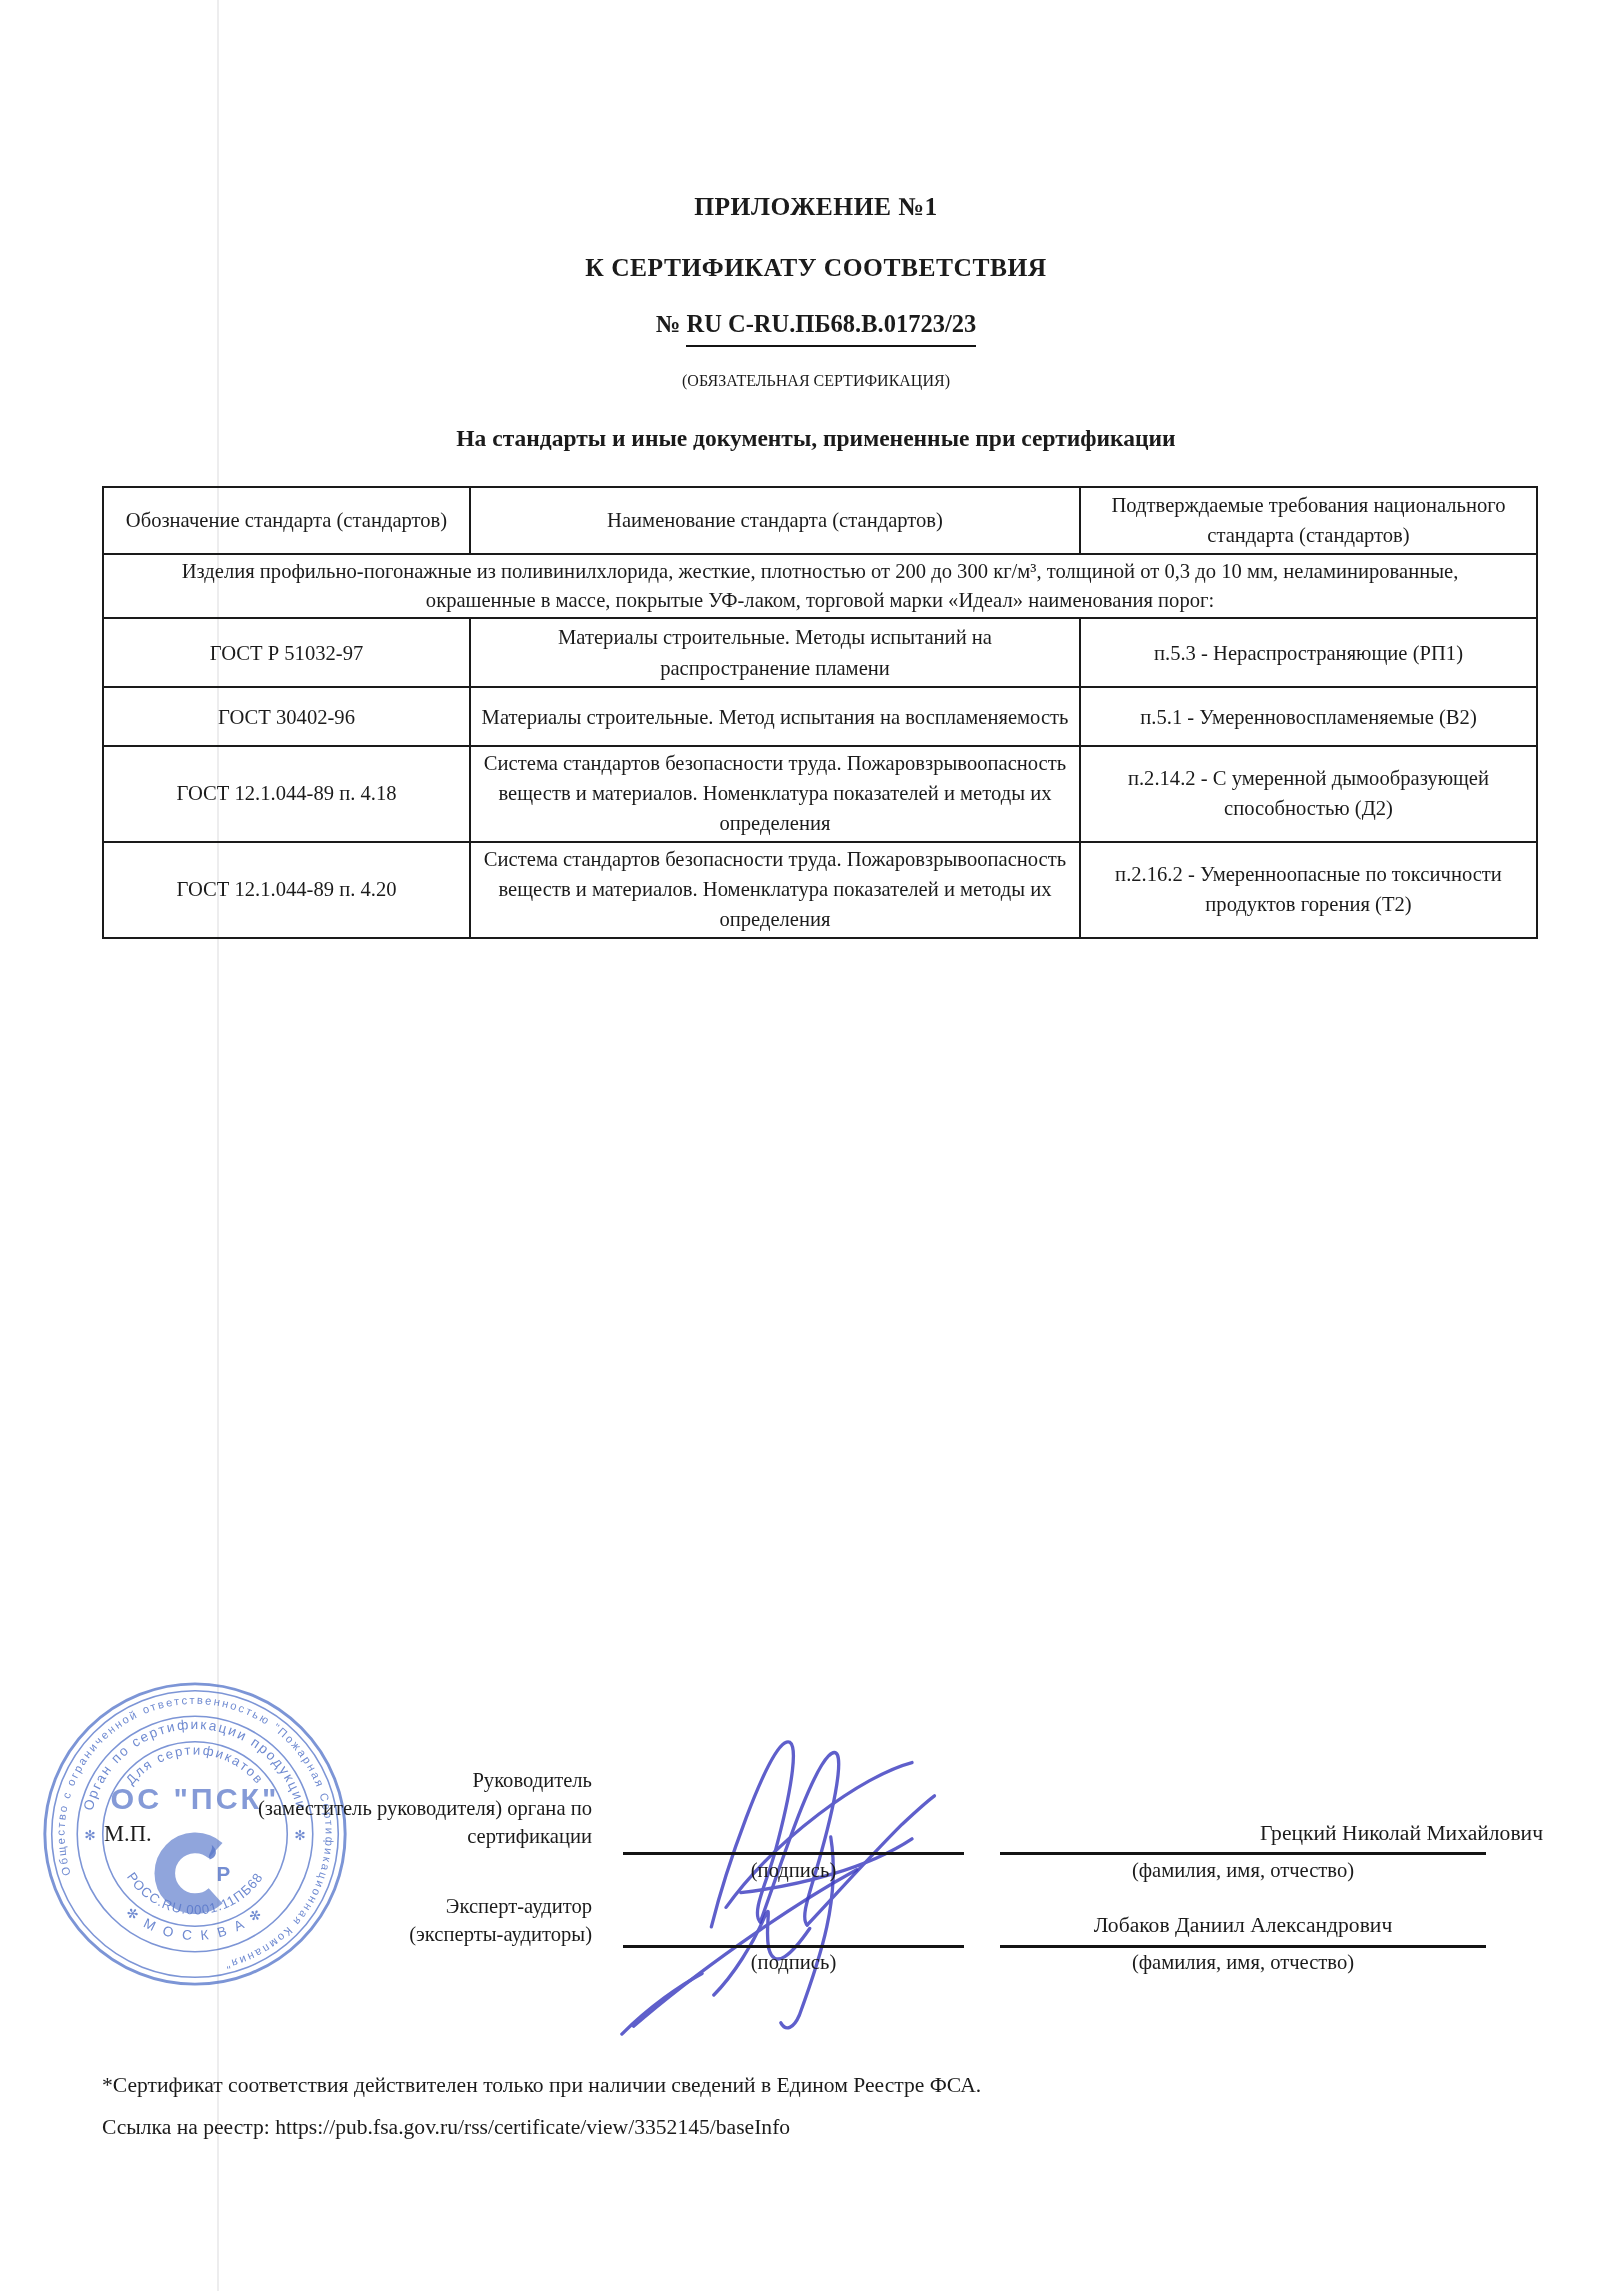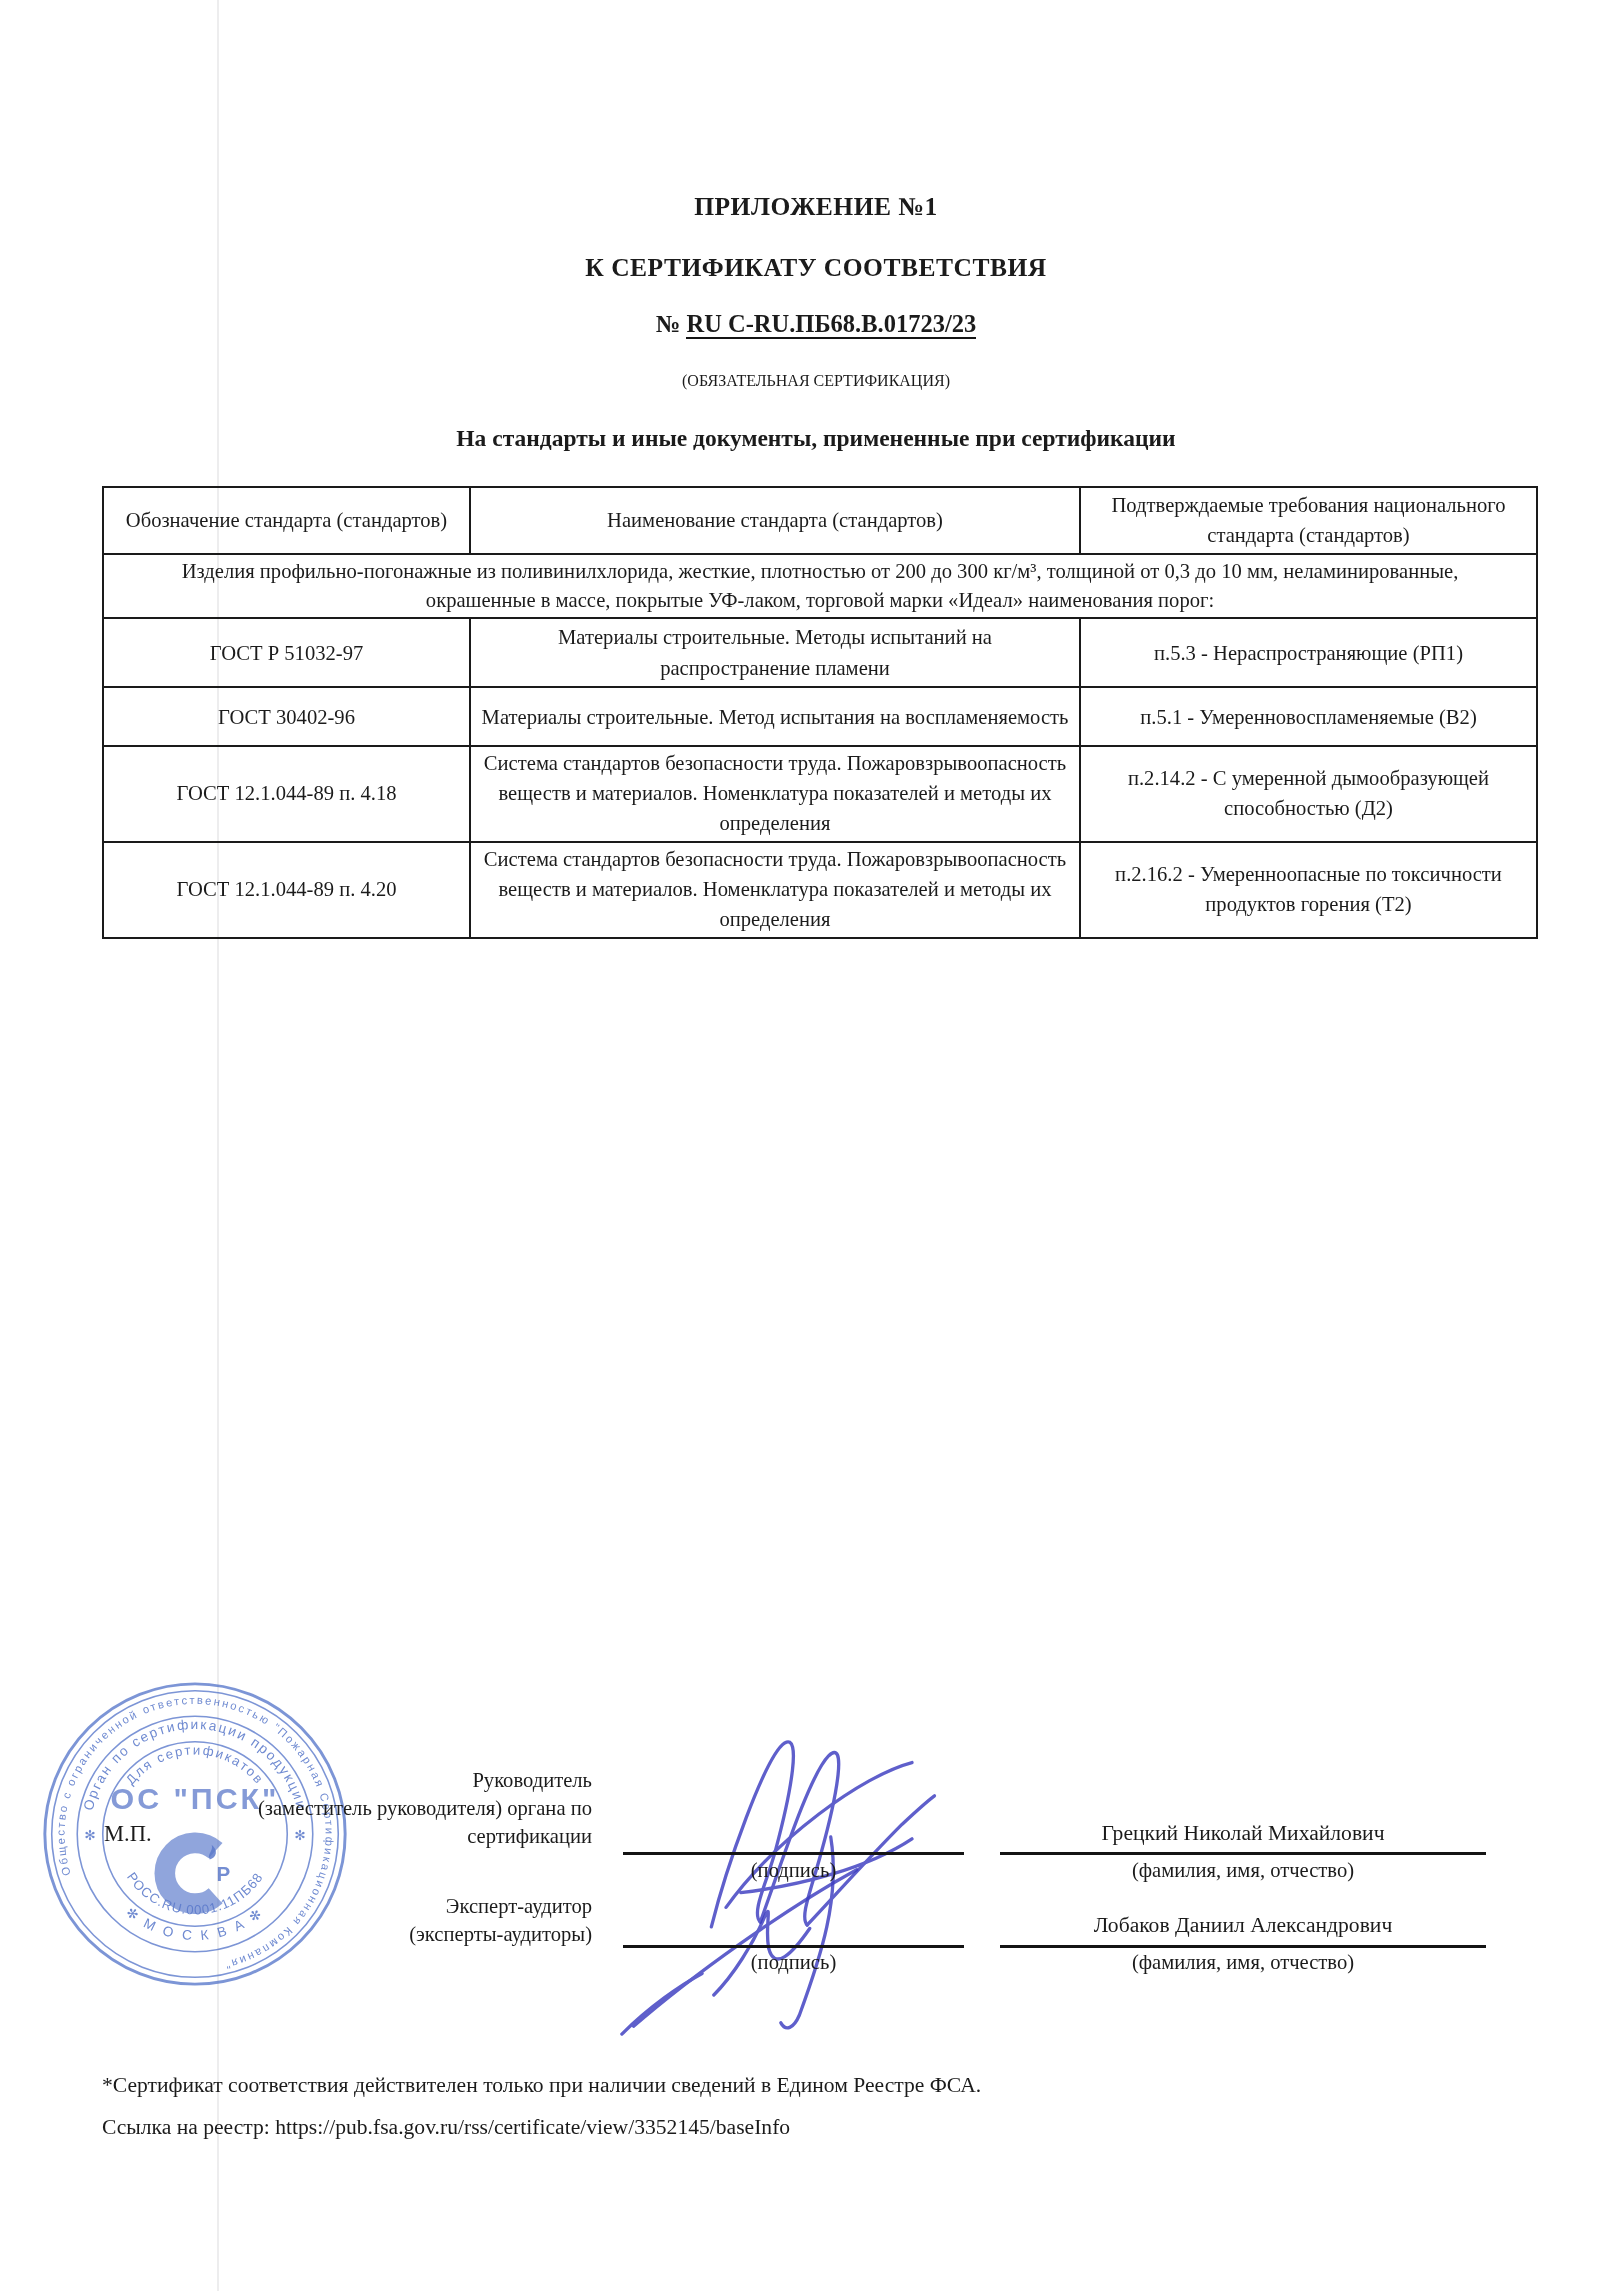--- a/index.html
+++ b/index.html
@@ -12,21 +12,21 @@
     overflow:hidden;
   }
   .scan-line{
     position:absolute;left:217px;top:0;width:2px;height:2292px;
     background:#ededee;
   }
   .heading{position:absolute;left:12px;right:0;text-align:center;white-space:nowrap;}
   .h-appendix{top:192px;font-size:25.5px;font-weight:bold;letter-spacing:0.5px;}
   .h-tocert{top:253px;font-size:25.5px;font-weight:bold;letter-spacing:0.5px;}
   .h-number{top:310px;font-size:24.5px;font-weight:bold;}
-  .h-number .num-underline{border-bottom:2.9px solid #141414;padding-bottom:0;}
+  .h-number .num-underline{border-bottom:2.9px solid #141414;padding-bottom:8px;}
   .h-mandatory{top:372px;font-size:16px;}
   .h-subject{top:425px;font-size:23.5px;font-weight:bold;}
 
   table.standards{
     position:absolute;left:102px;top:486px;width:1433px;
     border-collapse:collapse;table-layout:fixed;
     font-size:20.6px;line-height:1.5;
   }
   table.standards td{
     border:2px solid #1a1a1a;
@@ -53,21 +53,21 @@
   .sig-line-2{left:623px;top:1945px;width:341px;}
   .fio-line-1{left:1000px;top:1852px;width:486px;}
   .fio-line-2{left:1000px;top:1945px;width:486px;}
 
   .caption{position:absolute;text-align:center;font-size:20.6px;}
   .cap-sig-1{left:623px;top:1859px;width:341px;}
   .cap-sig-2{left:623px;top:1951px;width:341px;}
   .cap-fio-1{left:1000px;top:1859px;width:486px;}
   .cap-fio-2{left:1000px;top:1951px;width:486px;}
   .fio-name{position:absolute;text-align:center;font-size:21.6px;}
-  .fio-name-1{left:1000px;top:1821px;width:486px;}
+  .fio-name-1{left:1057px;top:1821px;width:486px;text-align:right;}
   .fio-name-2{left:1000px;top:1913px;width:486px;}
 
   .footer{position:absolute;left:102px;top:2064px;font-size:21.6px;line-height:42px;}
 
   .stamp-svg{position:absolute;left:37px;top:1676px;}
   .stamp-svg text{font-family:"Liberation Sans","DejaVu Sans",sans-serif;}
   .sig-svg{position:absolute;}
   .sig1{left:682px;top:1721px;}
   .sig2{left:594px;top:1858px;}
 </style>

